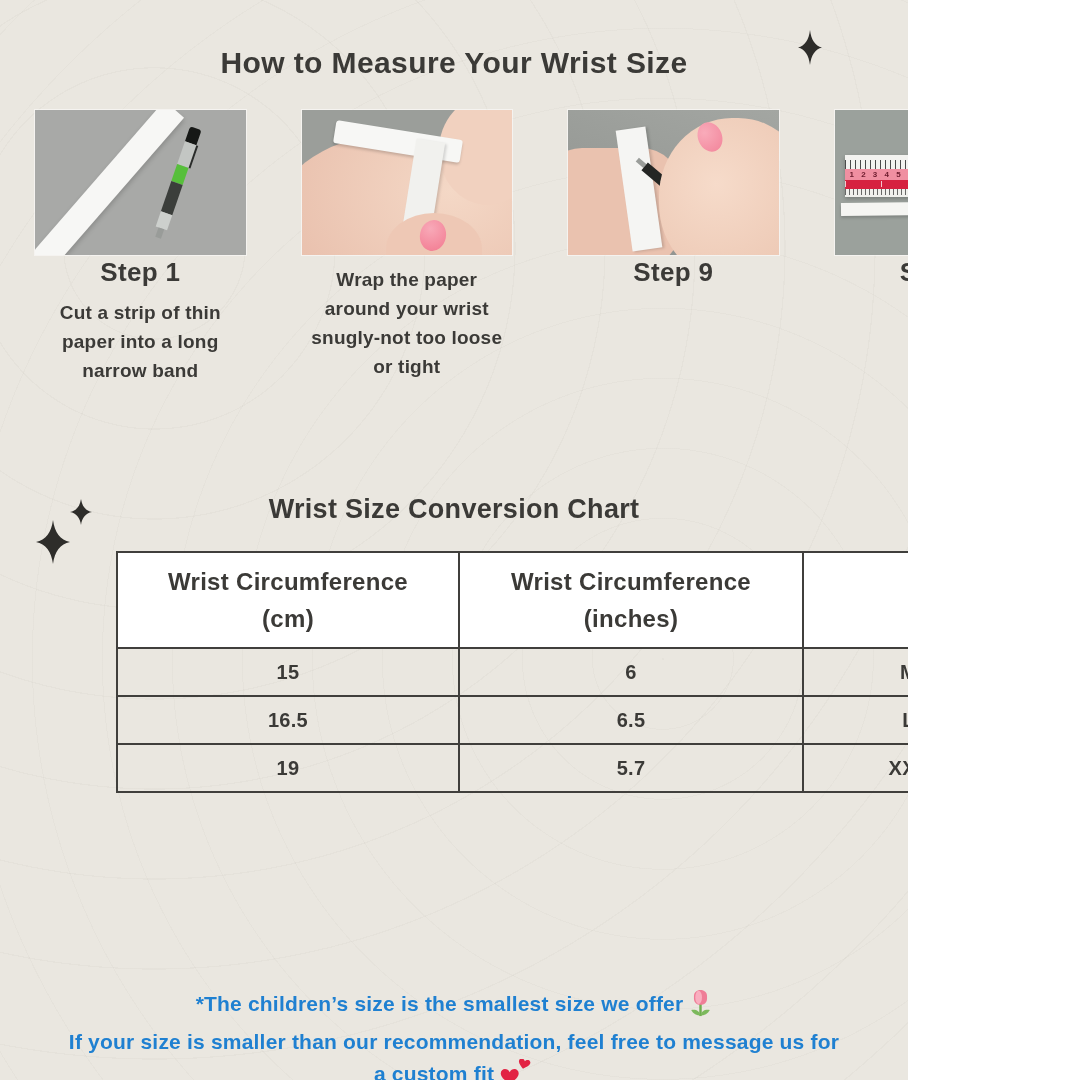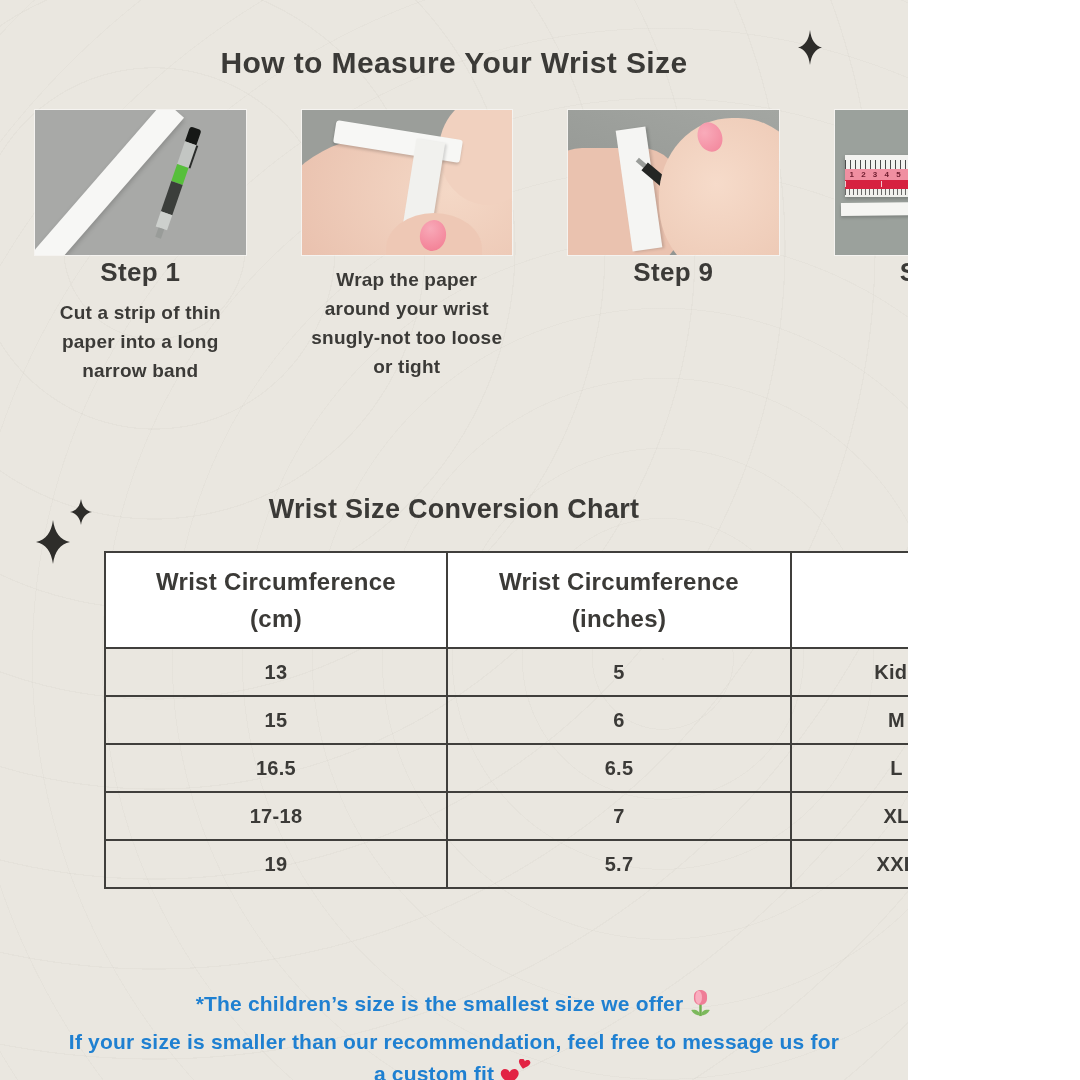--- a/index.html
+++ b/index.html
@@ -68,21 +68,21 @@
     white-space:nowrap;overflow:hidden;word-spacing:5px;padding-left:5px;}
   .r-red{position:relative;height:9px;background:#d62240;}
   .r-red .ticks{position:absolute;left:0;right:0;top:1px;height:6px;
     background:repeating-linear-gradient(90deg,rgba(255,255,255,.75) 0 1px,transparent 1px 36px);}
   .r-bot{position:relative;height:8px;background:#f0f0ec;}
   .r-bot .ticks{position:absolute;left:0;right:0;top:0;height:6px;
     background:repeating-linear-gradient(90deg,rgba(45,45,45,.7) 0 1px,transparent 1px 4px);}
   .p4-paper{position:absolute;left:6px;width:92%;top:92px;height:13px;background:#f5f5f2;
     transform:rotate(-.6deg);box-shadow:0 2px 3px rgba(0,0,0,.18);}
   
-  table.conv{position:absolute;left:104px;top:551px;width:897px;border-collapse:collapse;table-layout:fixed;}
+  table.conv{position:absolute;left:116px;top:551px;width:897px;border-collapse:collapse;table-layout:fixed;}
   table.conv th{background:#ffffff;height:92px;font-size:24px;line-height:37px;letter-spacing:.3px;}
   table.conv td{height:44px;font-size:20px;text-align:center;letter-spacing:.3px;}
   table.conv th,table.conv td{border:2px solid #403f3c;font-weight:700;color:#3b3a37;text-align:center;}
   
   .footer{position:absolute;top:988px;left:0;width:100%;text-align:center;color:#1f80d1;
     font-size:21px;line-height:32px;letter-spacing:.2px;}
   .f-line{white-space:nowrap;}
   .f-ico{display:inline-block;vertical-align:-6px;margin-left:6px;}
 </style>
 </head>
@@ -188,38 +188,28 @@
           <div>Wrist Circumference</div>
           <div>(inches)</div>
         </th>
         <th>
           <div></div>
         </th>
       </tr>
     </thead>
     <tbody>
       <tr>
-        <td>13</td>
-        <td>5</td>
-        <td>Kids</td>
-      </tr>
-      <tr>
         <td>15</td>
         <td>6</td>
         <td>M</td>
       </tr>
       <tr>
         <td>16.5</td>
         <td>6.5</td>
         <td>L</td>
-      </tr>
-      <tr>
-        <td>17-18</td>
-        <td>7</td>
-        <td>XL</td>
       </tr>
       <tr>
         <td>19</td>
         <td>5.7</td>
         <td>XXL</td>
       </tr>
     </tbody>
   </table>
 
   <div class="footer">

